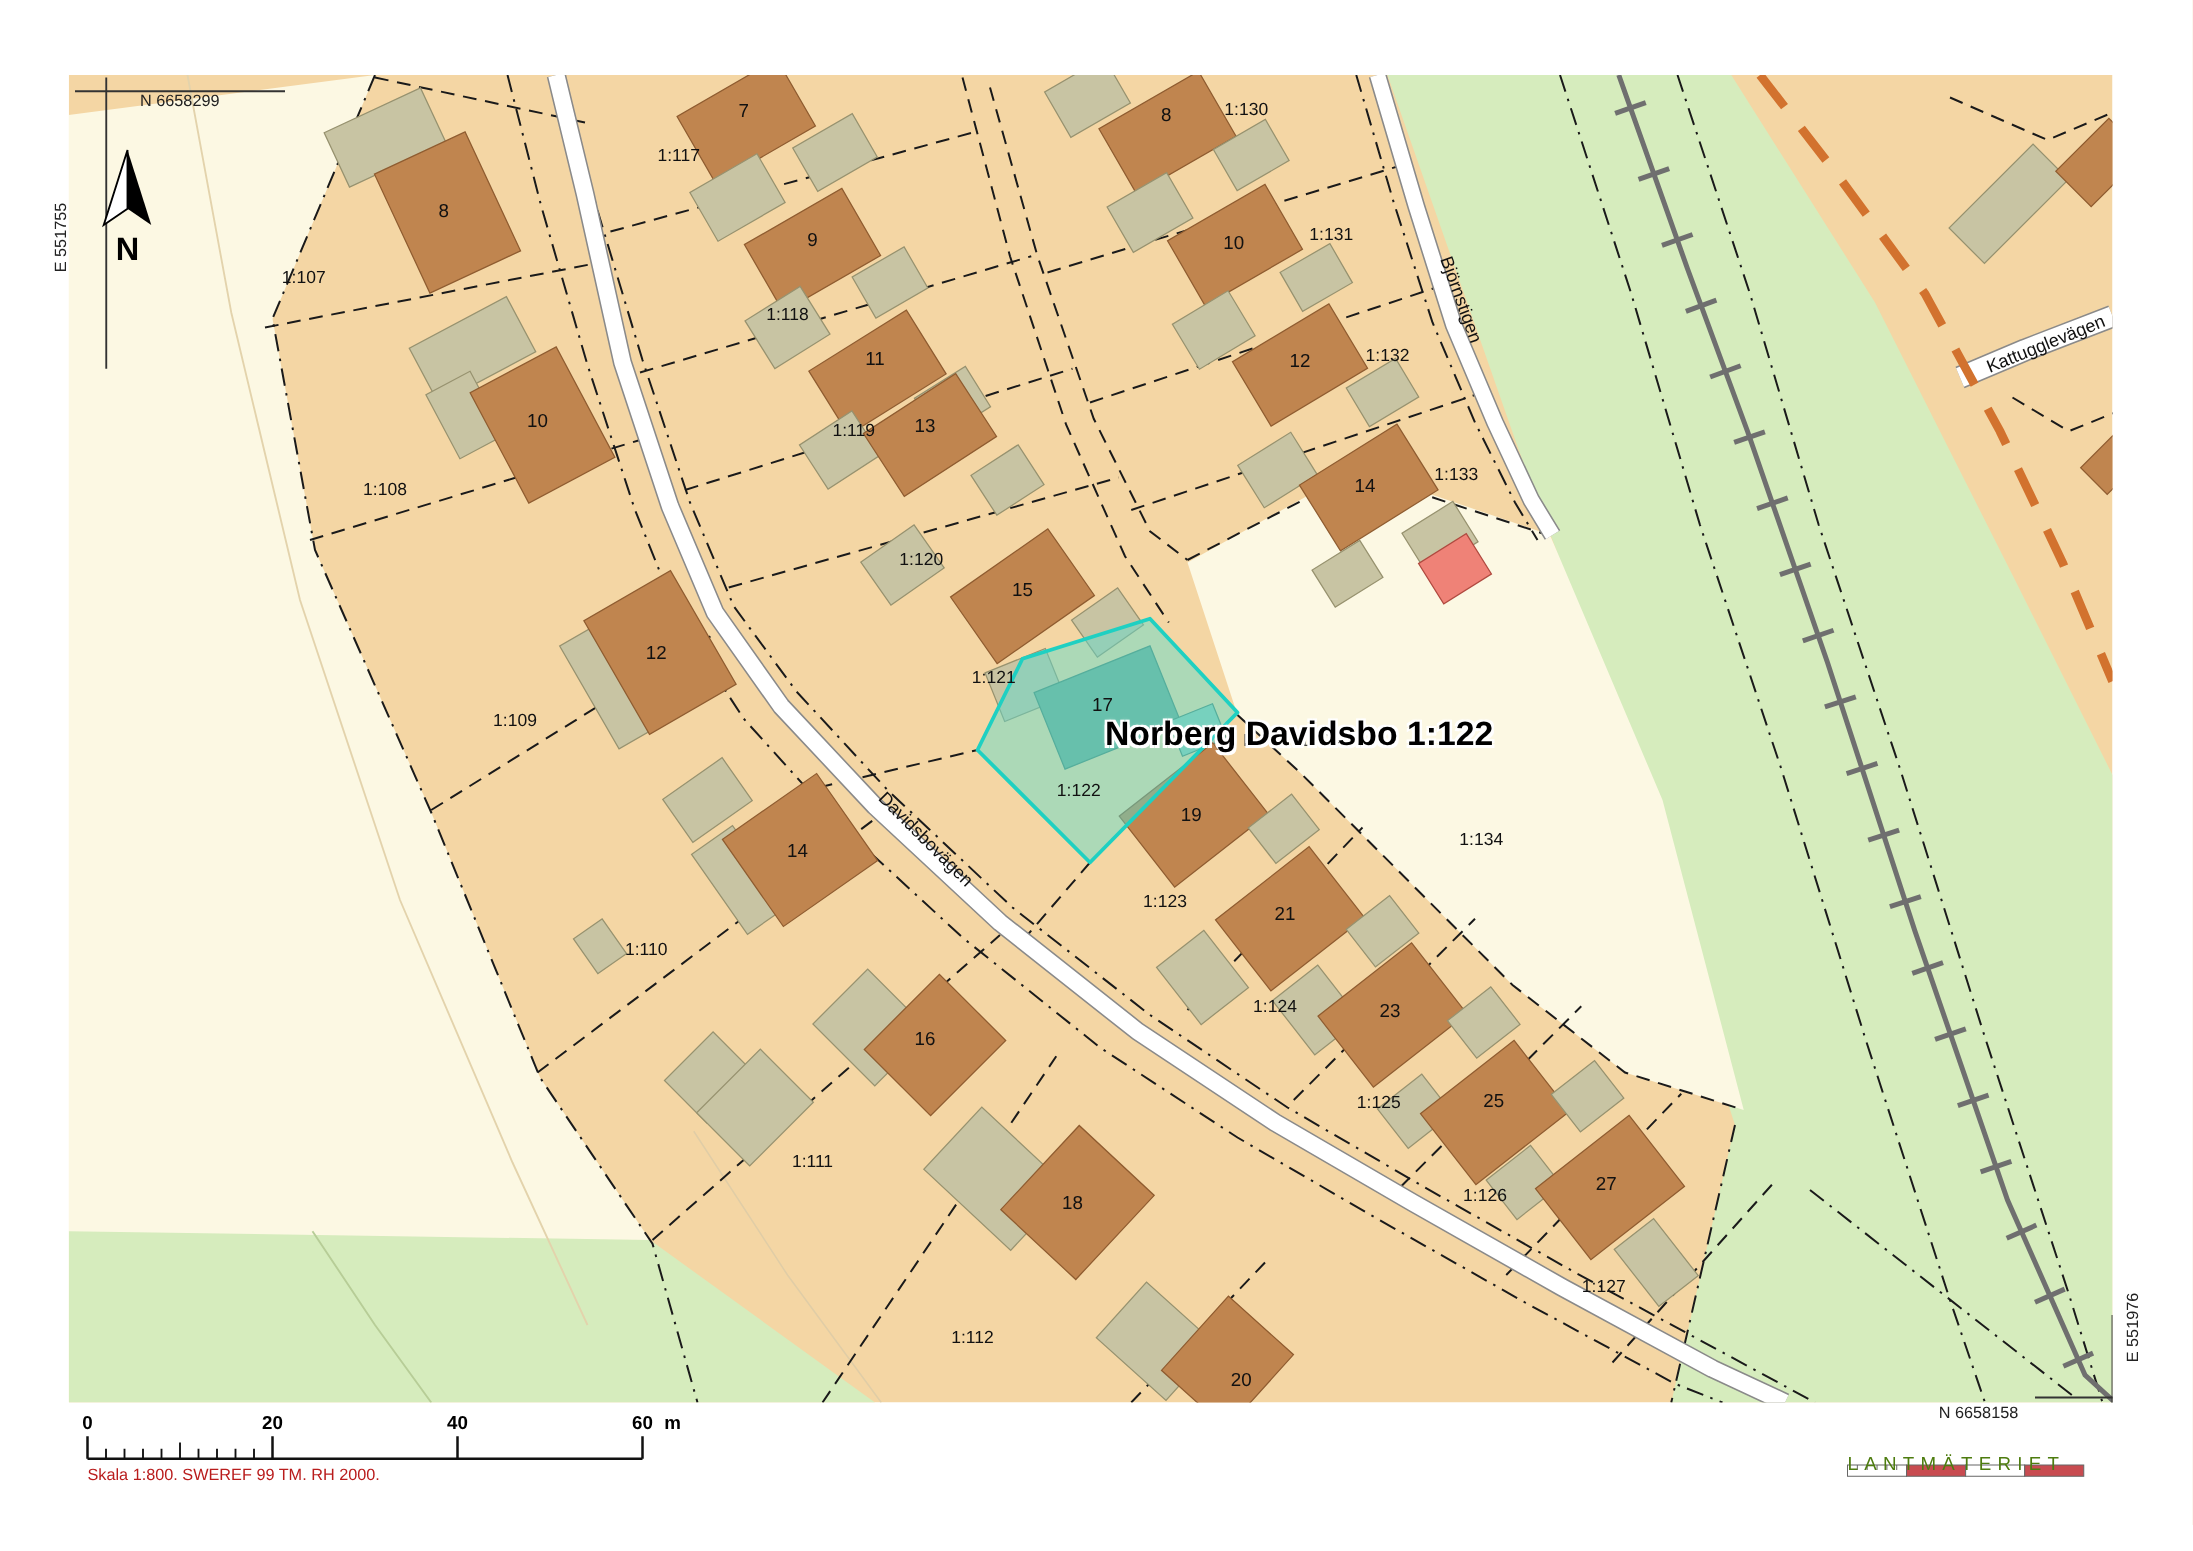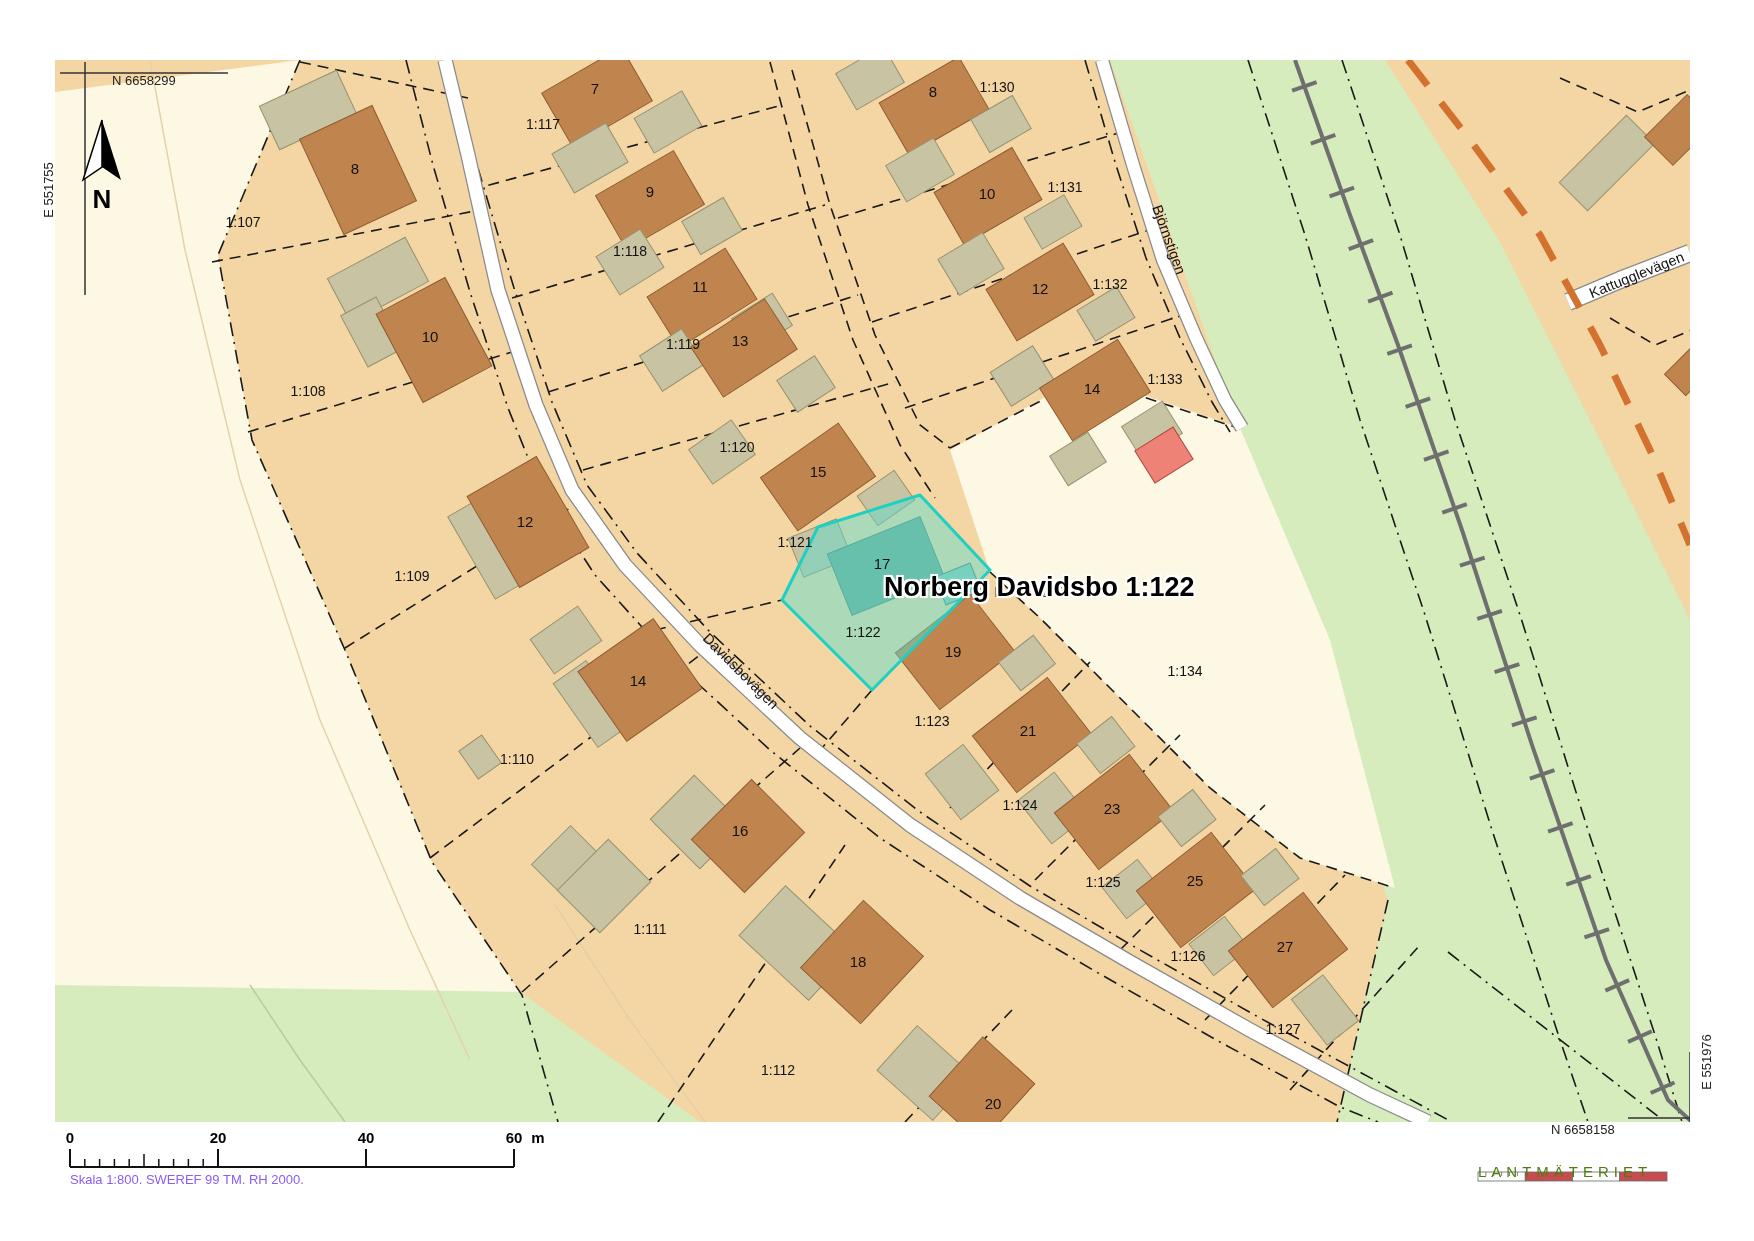--- a/index.html
+++ b/index.html
@@ -10,21 +10,21 @@
   #disclaimer{top:45px;right:64px;font-size:13.5px;color:#222;}
   .coord{font-size:13px;color:#222;}
   #coord-tl-n{left:112px;top:44px;margin-top:29px;}
   #coord-tl-e{left:48px;top:190px;transform:translate(-50%,-50%) rotate(-90deg);}
   #coord-br-e{left:1706px;top:1062px;transform:translate(-50%,-50%) rotate(-90deg);}
   #coord-br-n{left:1551px;top:1122px;}
   #place-label{left:1046px;top:592px;transform:translate(-50%,-50%);font-size:14px;
                letter-spacing:4px;color:#3a3a3a;}
   #hl-label{left:884px;top:572px;font-size:27px;font-weight:bold;color:#000;
             text-shadow:-2px -2px 0 #fff,2px -2px 0 #fff,-2px 2px 0 #fff,2px 2px 0 #fff,0 0 4px #fff;}
-  #scale-caption{left:70px;top:1172px;font-size:13px;color:#8b5cf6;}
+  #scale-caption{left:70px;top:1172px;font-size:13px;color:#b91c1c;}
   #logo-text{left:1478px;top:1148px;width:190px;text-align:left;font-size:15px;
              letter-spacing:5px;color:#4d7c0f;font-weight:500;margin-top:15px;}
 </style>
 </head>
 <body>
 
 <div id="stage">
   <svg id="map" viewBox="0 0 1754 1241">
       <defs>
         <clipPath id="mapclip">

